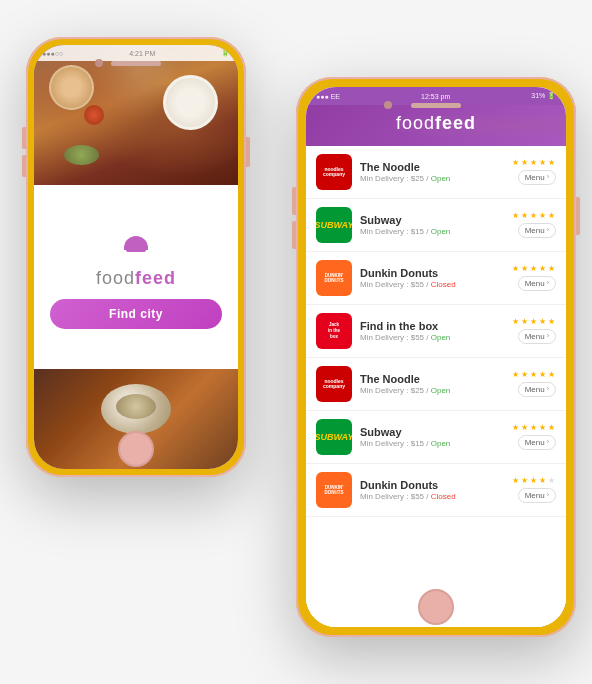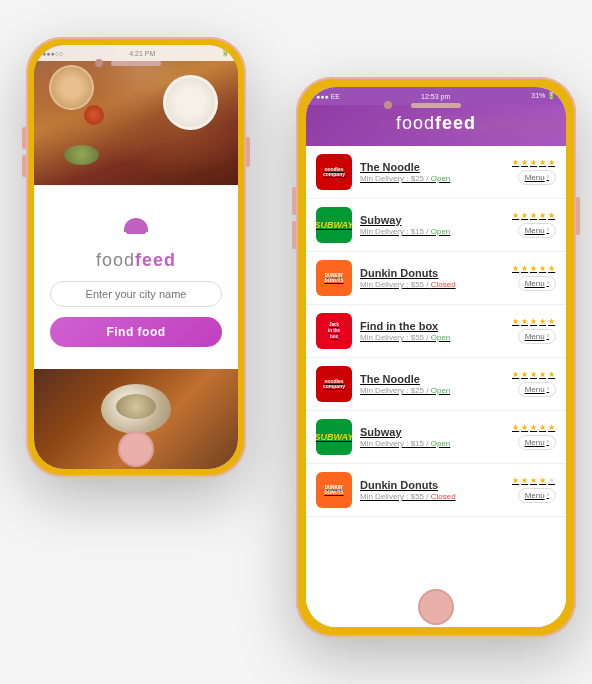--- a/index.html
+++ b/index.html
@@ -377,21 +377,20 @@
     }
 
     .app-title-2 span {
       font-weight: 700;
     }
 
     .restaurant-list {
       flex: 1;
       overflow-y: auto;
       background: #fff;
-      text-decoration: underline;
     }
 
     .restaurant-item {
       display: flex;
       align-items: center;
       padding: 8px 10px;
       border-bottom: 1px solid #f0f0f0;
       gap: 8px;
     }
 
@@ -536,22 +535,21 @@
           <div class="food-red"></div>
         </div>
 
         <div class="mid-section">
           <div class="app-icon-1">
             <div class="chef-hat"></div>
           </div>
           <div class="app-title-1">
             <span style="font-weight:300; color:#888;">food</span><span style="font-weight:700; color:#c060c0;">feed</span>
           </div>
-          <input class="city-input" type="text" placeholder="Enter your city name" style="">
-          <button class="find-food-btn">Find food</button>
+          <button class="find-food-btn">Find city</button>
         </div>
 
         <div class="hero-bottom">
           <div class="food-bowl"></div>
         </div>
 
       </div>
     </div>
 
     <div class="phone-top">

